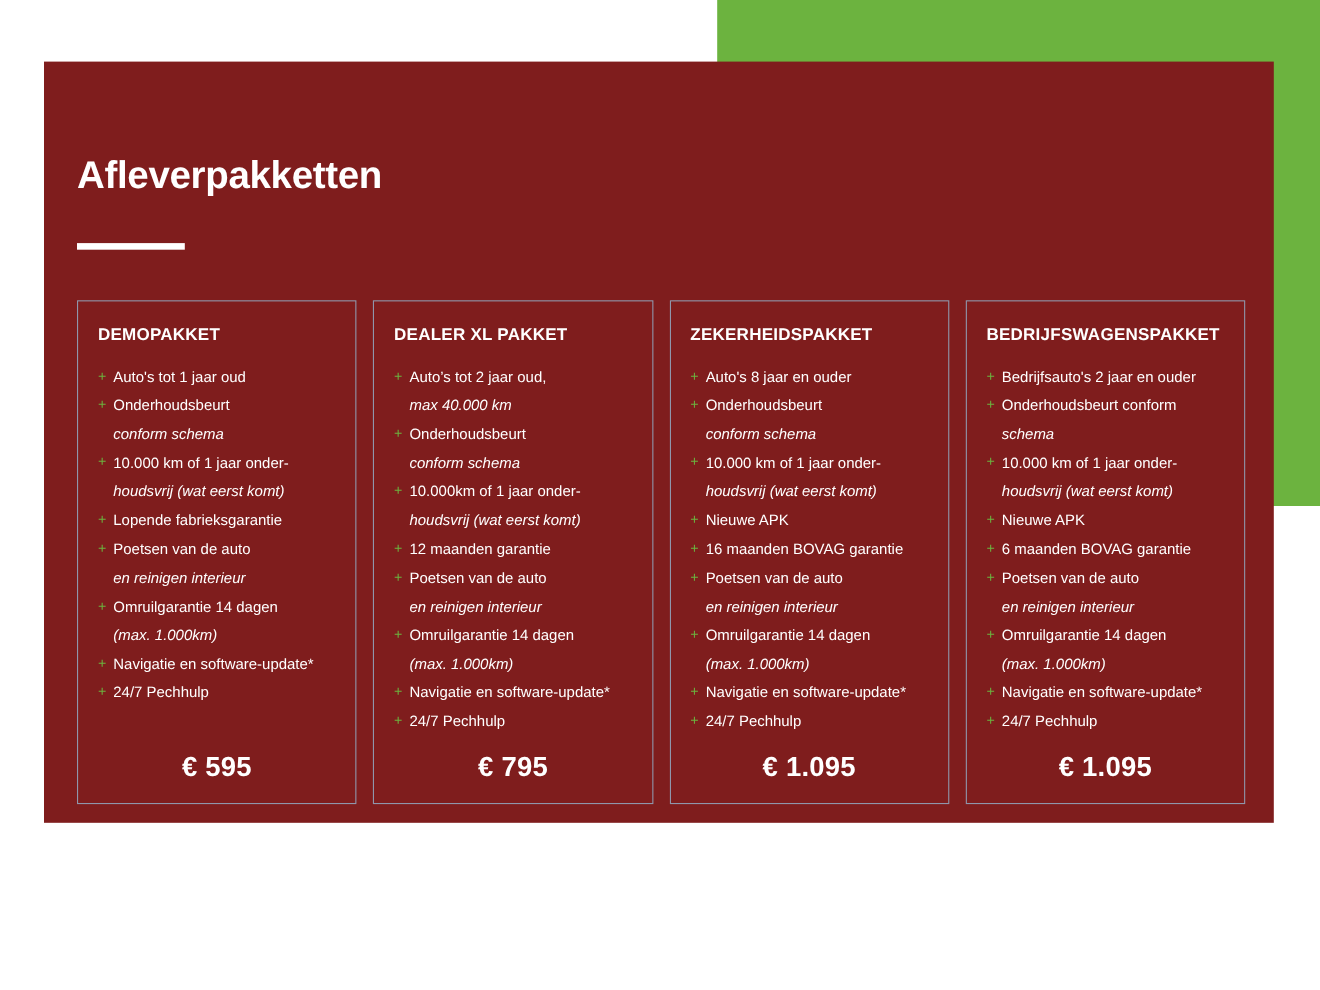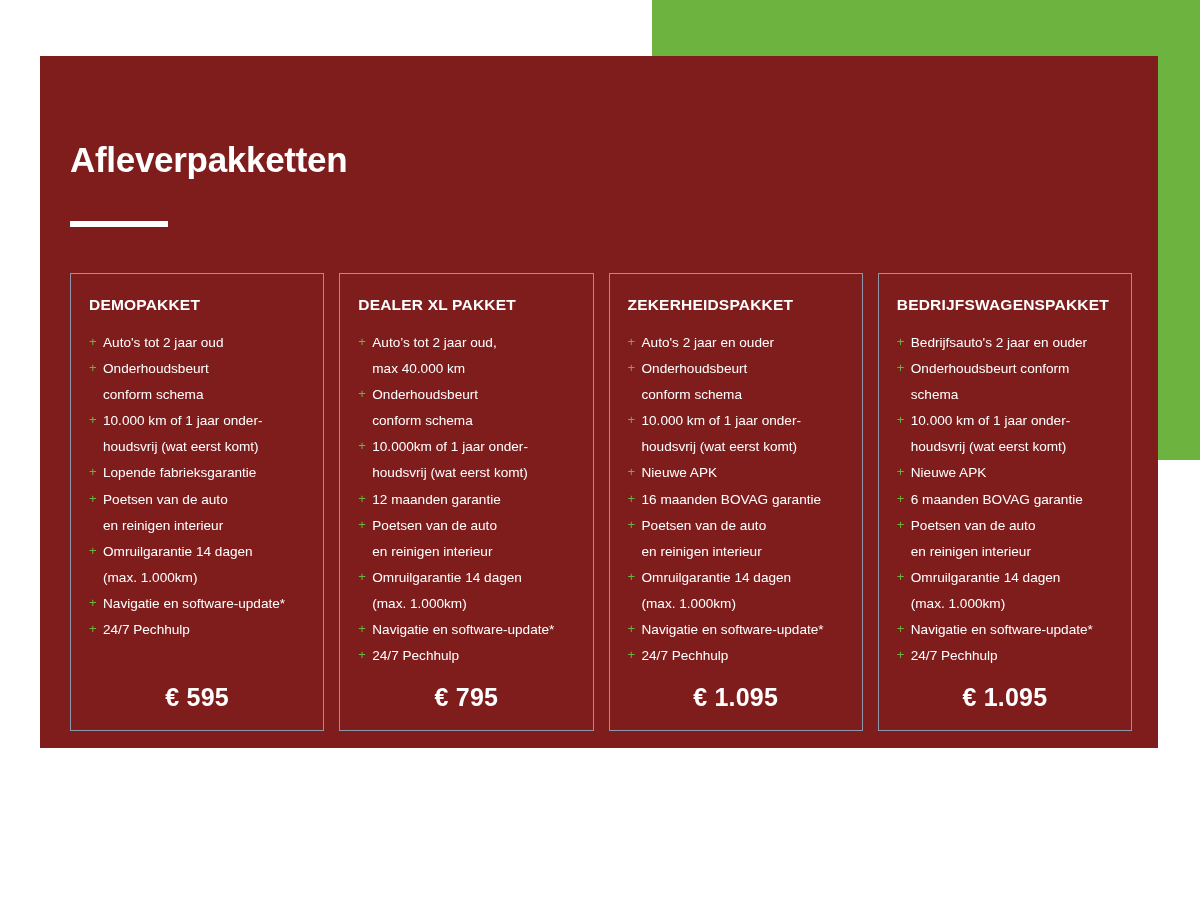--- a/index.html
+++ b/index.html
@@ -91,20 +91,21 @@
   .feature .plus {
     position: absolute;
     left: 0;
     top: 0;
     color: #6cb33f;
     font-size: 13px;
     line-height: 1.92;
   }
   .feature .cont {
     display: block;
+    font-style: italic;
   }
   .price {
     color: #ffffff;
     font-size: 25px;
     font-weight: bold;
     text-align: center;
     margin-top: 14px;
     letter-spacing: 0.2px;
   }
   .footnote {
@@ -126,21 +127,21 @@
   <div class="panel">
 
     <div class="panel-title">Afleverpakketten</div>
     <div class="title-rule"></div>
 
     <div class="cards">
 
       <div class="card">
         <div class="card-title">DEMOPAKKET</div>
         <ul class="features">
-          <li class="feature"><span class="plus">+</span><span>Auto's tot 2 jaar oud</span></li>
+          <li class="feature"><span class="plus">+</span><span>Auto's tot 1 jaar oud</span></li>
           <li class="feature"><span class="plus">+</span><span>Onderhoudsbeurt</span><span class="cont">conform schema</span></li>
           <li class="feature"><span class="plus">+</span><span>10.000 km of 1 jaar onder-</span><span class="cont">houdsvrij (wat eerst komt)</span></li>
           <li class="feature"><span class="plus">+</span><span>Lopende fabrieksgarantie</span></li>
           <li class="feature"><span class="plus">+</span><span>Poetsen van de auto</span><span class="cont">en reinigen interieur</span></li>
           <li class="feature"><span class="plus">+</span><span>Omruilgarantie 14 dagen</span><span class="cont">(max. 1.000km)</span></li>
           <li class="feature"><span class="plus">+</span><span>Navigatie en software-update*</span></li>
           <li class="feature"><span class="plus">+</span><span>24/7 Pechhulp</span></li>
         </ul>
         <div class="price">€ 595</div>
       </div>
@@ -156,21 +157,21 @@
           <li class="feature"><span class="plus">+</span><span>Omruilgarantie 14 dagen</span><span class="cont">(max. 1.000km)</span></li>
           <li class="feature"><span class="plus">+</span><span>Navigatie en software-update*</span></li>
           <li class="feature"><span class="plus">+</span><span>24/7 Pechhulp</span></li>
         </ul>
         <div class="price">€ 795</div>
       </div>
 
       <div class="card">
         <div class="card-title">ZEKERHEIDSPAKKET</div>
         <ul class="features">
-          <li class="feature"><span class="plus">+</span><span>Auto's 2 jaar en ouder</span></li>
+          <li class="feature"><span class="plus">+</span><span>Auto's 8 jaar en ouder</span></li>
           <li class="feature"><span class="plus">+</span><span>Onderhoudsbeurt</span><span class="cont">conform schema</span></li>
           <li class="feature"><span class="plus">+</span><span>10.000 km of 1 jaar onder-</span><span class="cont">houdsvrij (wat eerst komt)</span></li>
           <li class="feature"><span class="plus">+</span><span>Nieuwe APK</span></li>
           <li class="feature"><span class="plus">+</span><span>16 maanden BOVAG garantie</span></li>
           <li class="feature"><span class="plus">+</span><span>Poetsen van de auto</span><span class="cont">en reinigen interieur</span></li>
           <li class="feature"><span class="plus">+</span><span>Omruilgarantie 14 dagen</span><span class="cont">(max. 1.000km)</span></li>
           <li class="feature"><span class="plus">+</span><span>Navigatie en software-update*</span></li>
           <li class="feature"><span class="plus">+</span><span>24/7 Pechhulp</span></li>
         </ul>
         <div class="price">€ 1.095</div>

